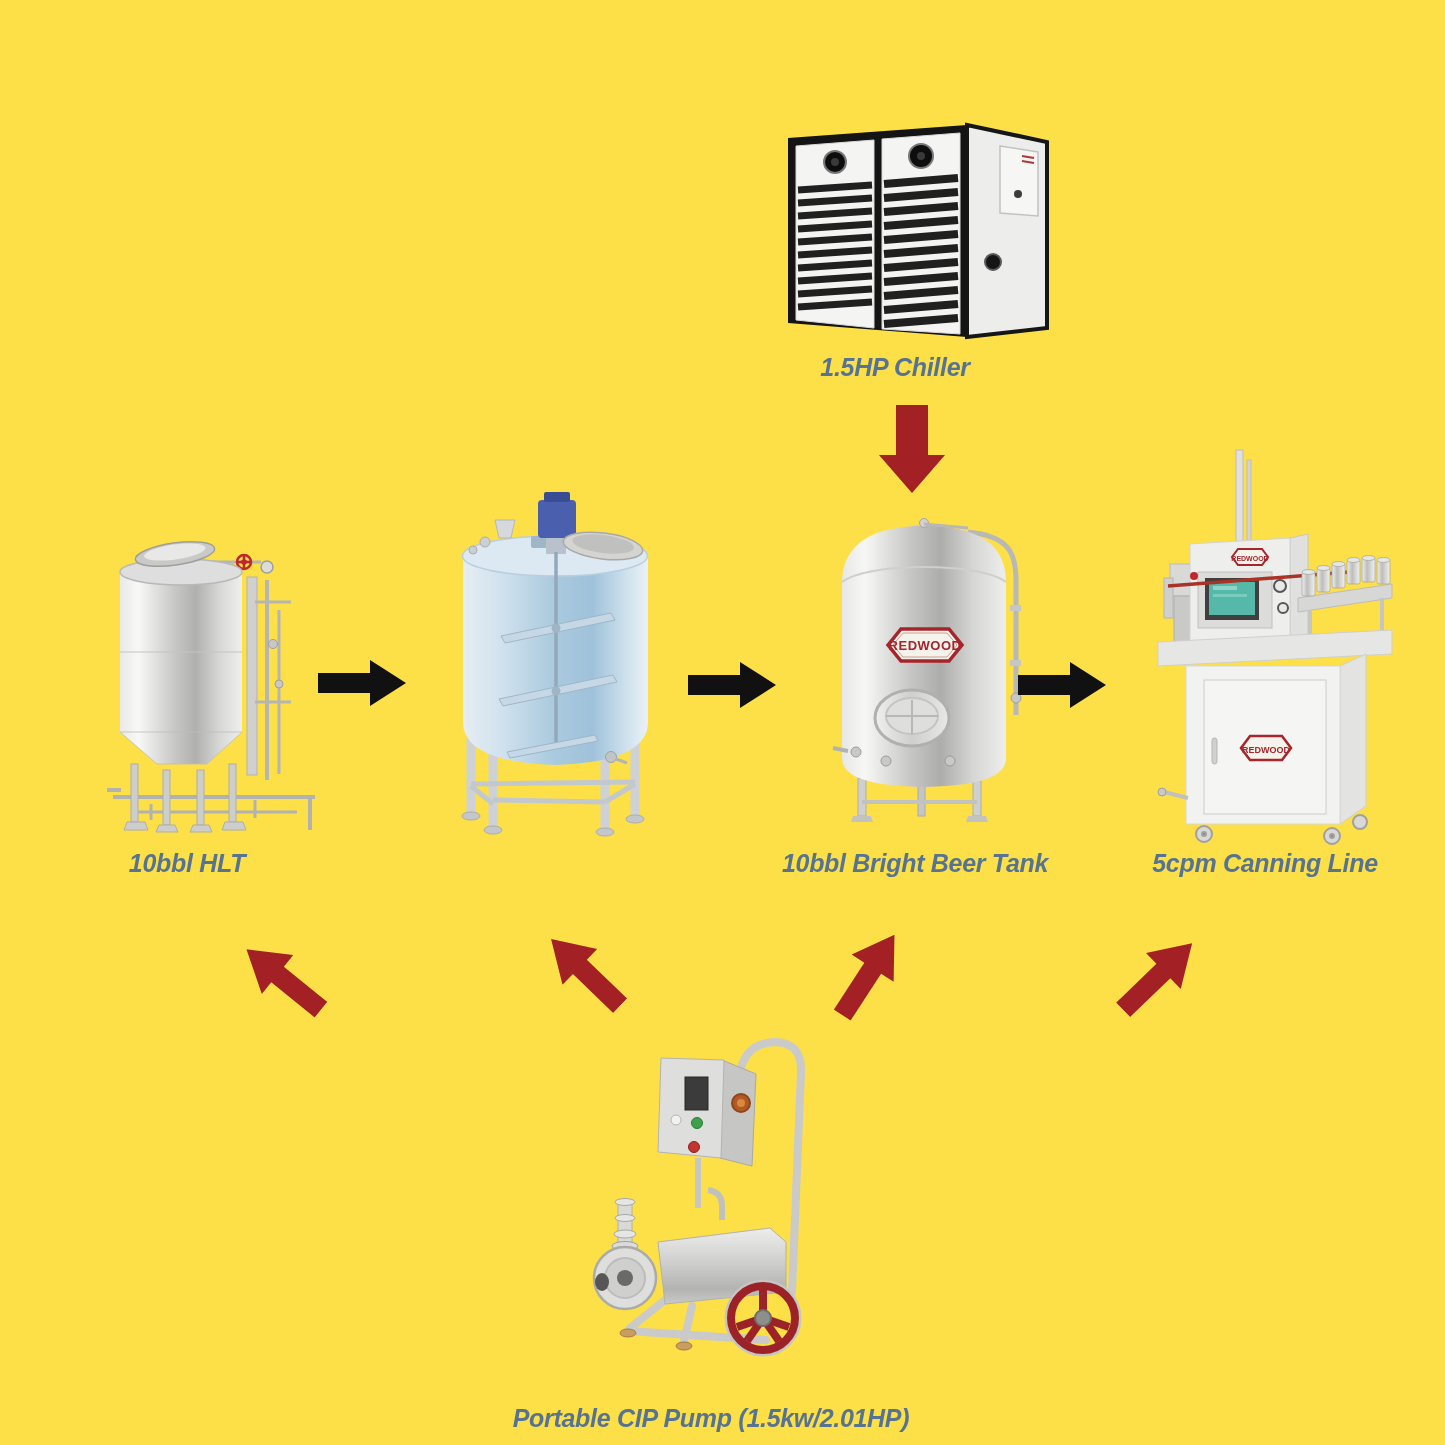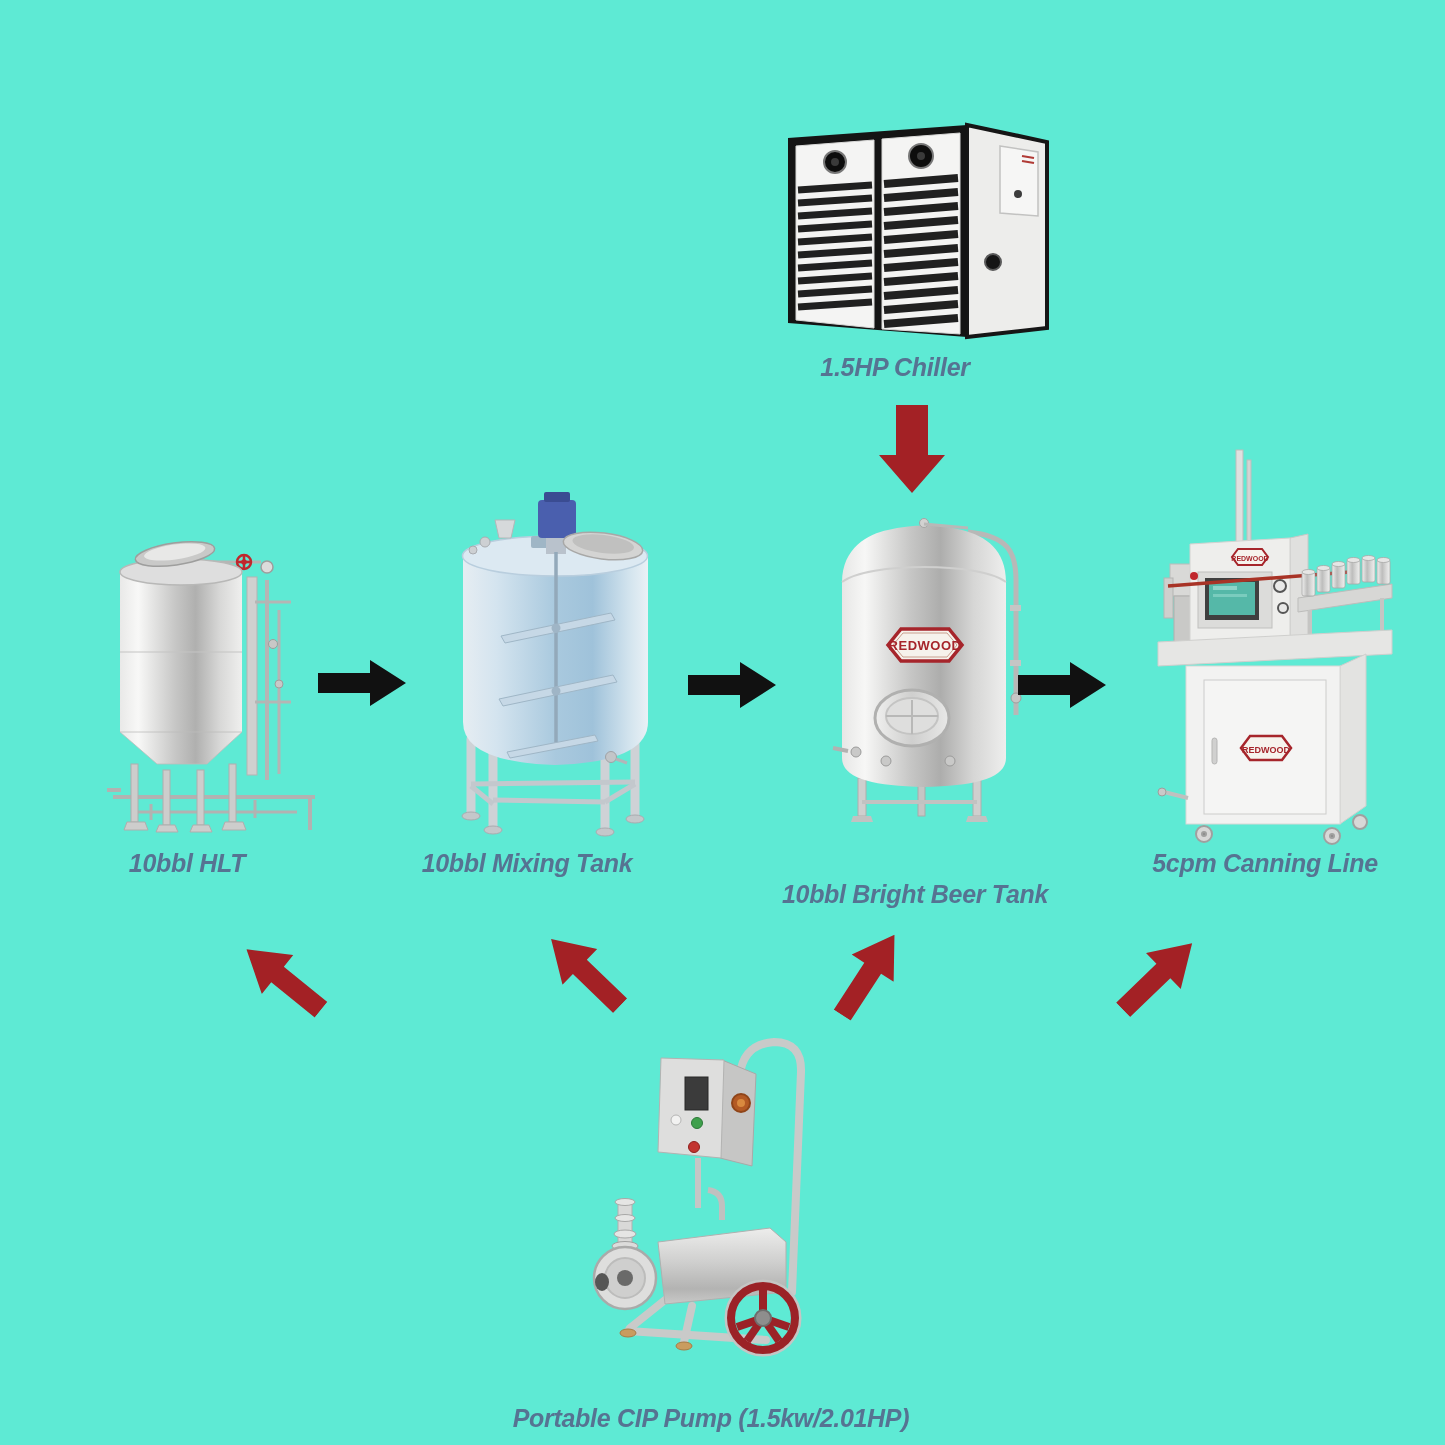--- a/index.html
+++ b/index.html
@@ -1,19 +1,19 @@
 <!DOCTYPE html>
 <html style="--c-label-text: #567392; --c-arrow-black: #111111; --c-arrow-red: #a32125; --c-brand-red: #a6252b; --c-screen-teal: #55b8a8; --c-motor-blue: #4a5fae; --c-wheel-red: #9b2227;"><head>
 <meta charset="utf-8">
 <style>
   html,body{margin:0;padding:0;background:#ffffff;}
   .canvas{
     position:relative;
     width:1445px;height:1445px;
-    background:#5eead4;
+    background:#fde047;
     overflow:hidden;
     font-family:"Liberation Sans",sans-serif;
   }
   .node{position:absolute;}
   .node svg{display:block;}
   .node-label{
     position:absolute;
     width:420px;
     text-align:center;
     font-style:italic;
@@ -218,21 +218,20 @@
       </g>
 
       <g>
         <circle cx="42" cy="50" r="5" fill="#cdd0d3" stroke="#a9acb0"></circle>
         <circle cx="30" cy="58" r="4" fill="#cdd0d3" stroke="#a9acb0"></circle>
         <circle cx="168" cy="265" r="5.5" fill="#c2c5c8" stroke="#9fa2a5"></circle>
         <line x1="173" y1="267" x2="184" y2="271" stroke="#b2b5b8" stroke-width="3"></line>
       </g>
     </svg>
   </div>
-  <div class="node-label" style="left:317px;top:849px;">10bbl Mixing Tank</div>
 
   <div class="arrow" style="left:688px;top:662px;">
     <svg width="88" height="46" viewBox="0 0 88 46">
       <polygon class="fill-black" points="0,13 52,13 52,0 88,23 52,46 52,33 0,33"></polygon>
     </svg>
   </div>
 
   <div class="node" style="left:828px;top:510px;width:205px;height:318px;">
     <svg width="205" height="318" viewBox="0 0 205 318">
       <defs>
@@ -286,21 +285,21 @@
       </g>
 
       <g fill="#c9c9c8" stroke="#9b9b9a">
         <circle cx="28" cy="242" r="5"></circle>
           <circle cx="58" cy="251" r="5"></circle>
           <circle cx="122" cy="251" r="5"></circle>
         <line x1="5" y1="238" x2="20" y2="241" stroke="#b2b2b1" stroke-width="4"></line>
       </g>
     </svg>
   </div>
-  <div class="node-label" style="left:705px;top:849px;margin-top:31px;">10bbl Bright Beer Tank</div>
+  <div class="node-label" style="left:705px;top:849px;">10bbl Bright Beer Tank</div>
 
   <div class="arrow" style="left:1018px;top:662px;">
     <svg width="88" height="46" viewBox="0 0 88 46">
       <polygon class="fill-black" points="0,13 52,13 52,0 88,23 52,46 52,33 0,33"></polygon>
     </svg>
   </div>
 
   <div class="node" style="left:1150px;top:446px;width:245px;height:402px;">
     <svg width="245" height="402" viewBox="0 0 245 402">
       <defs>

